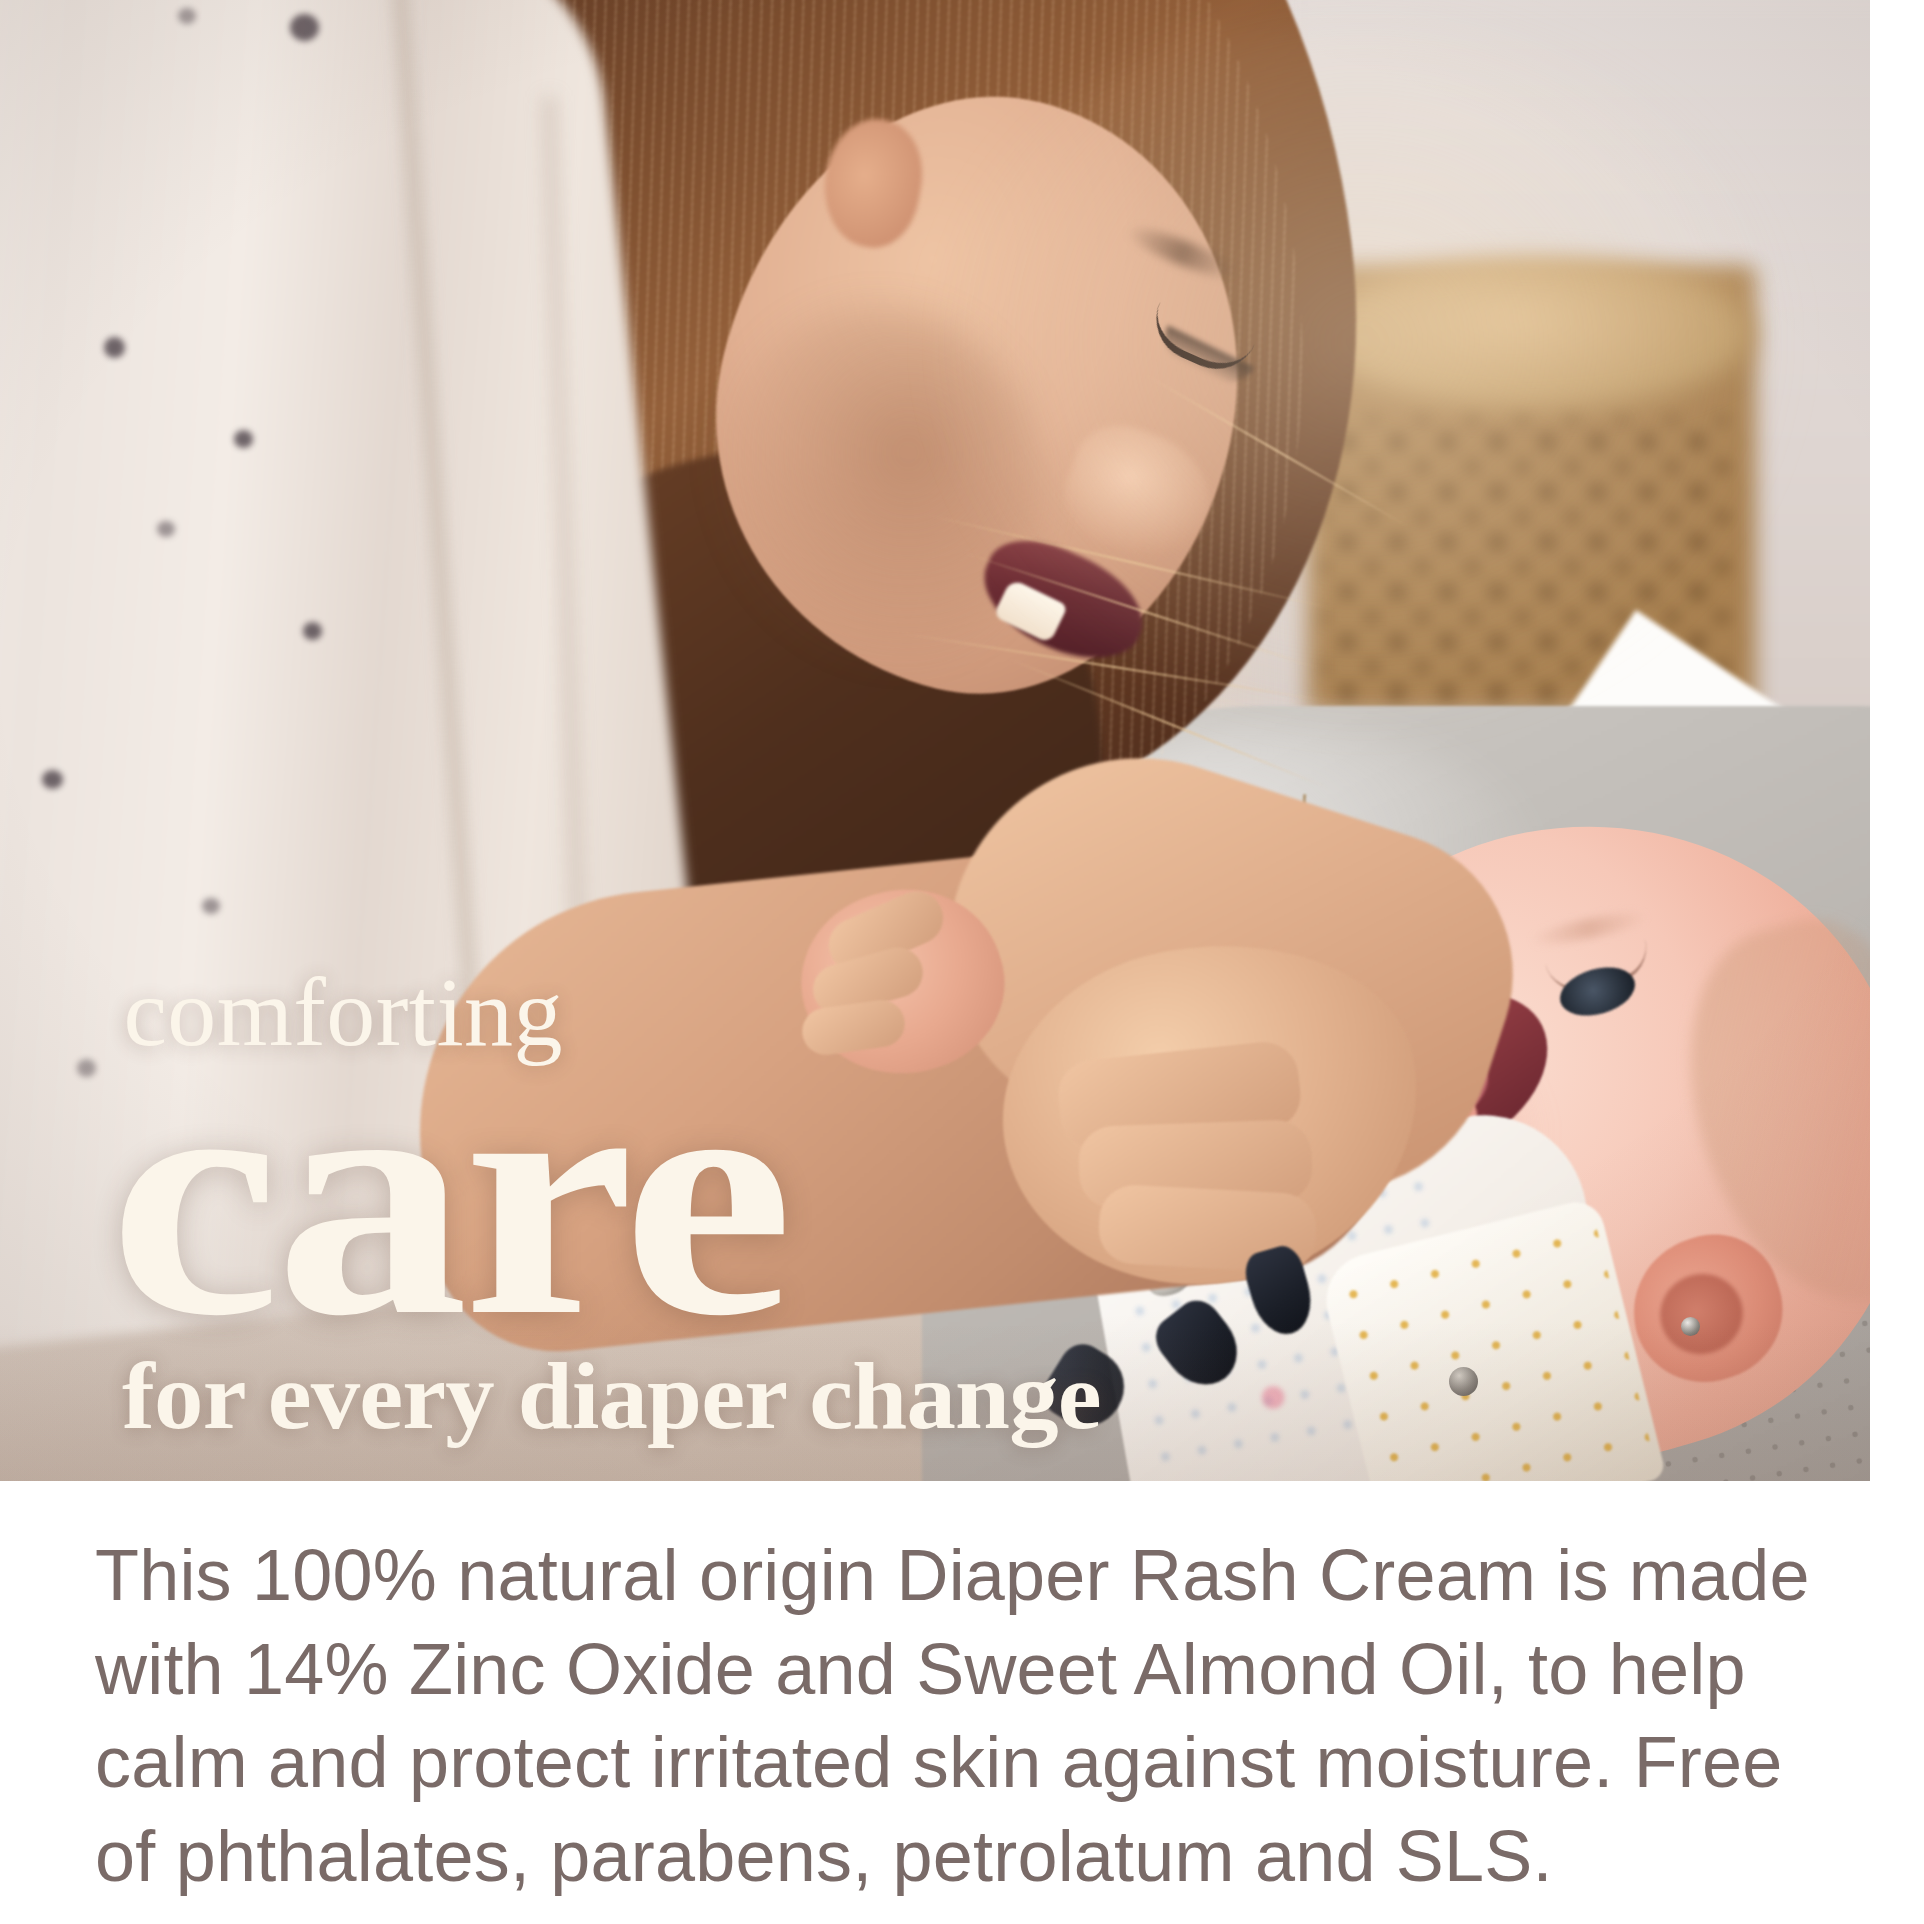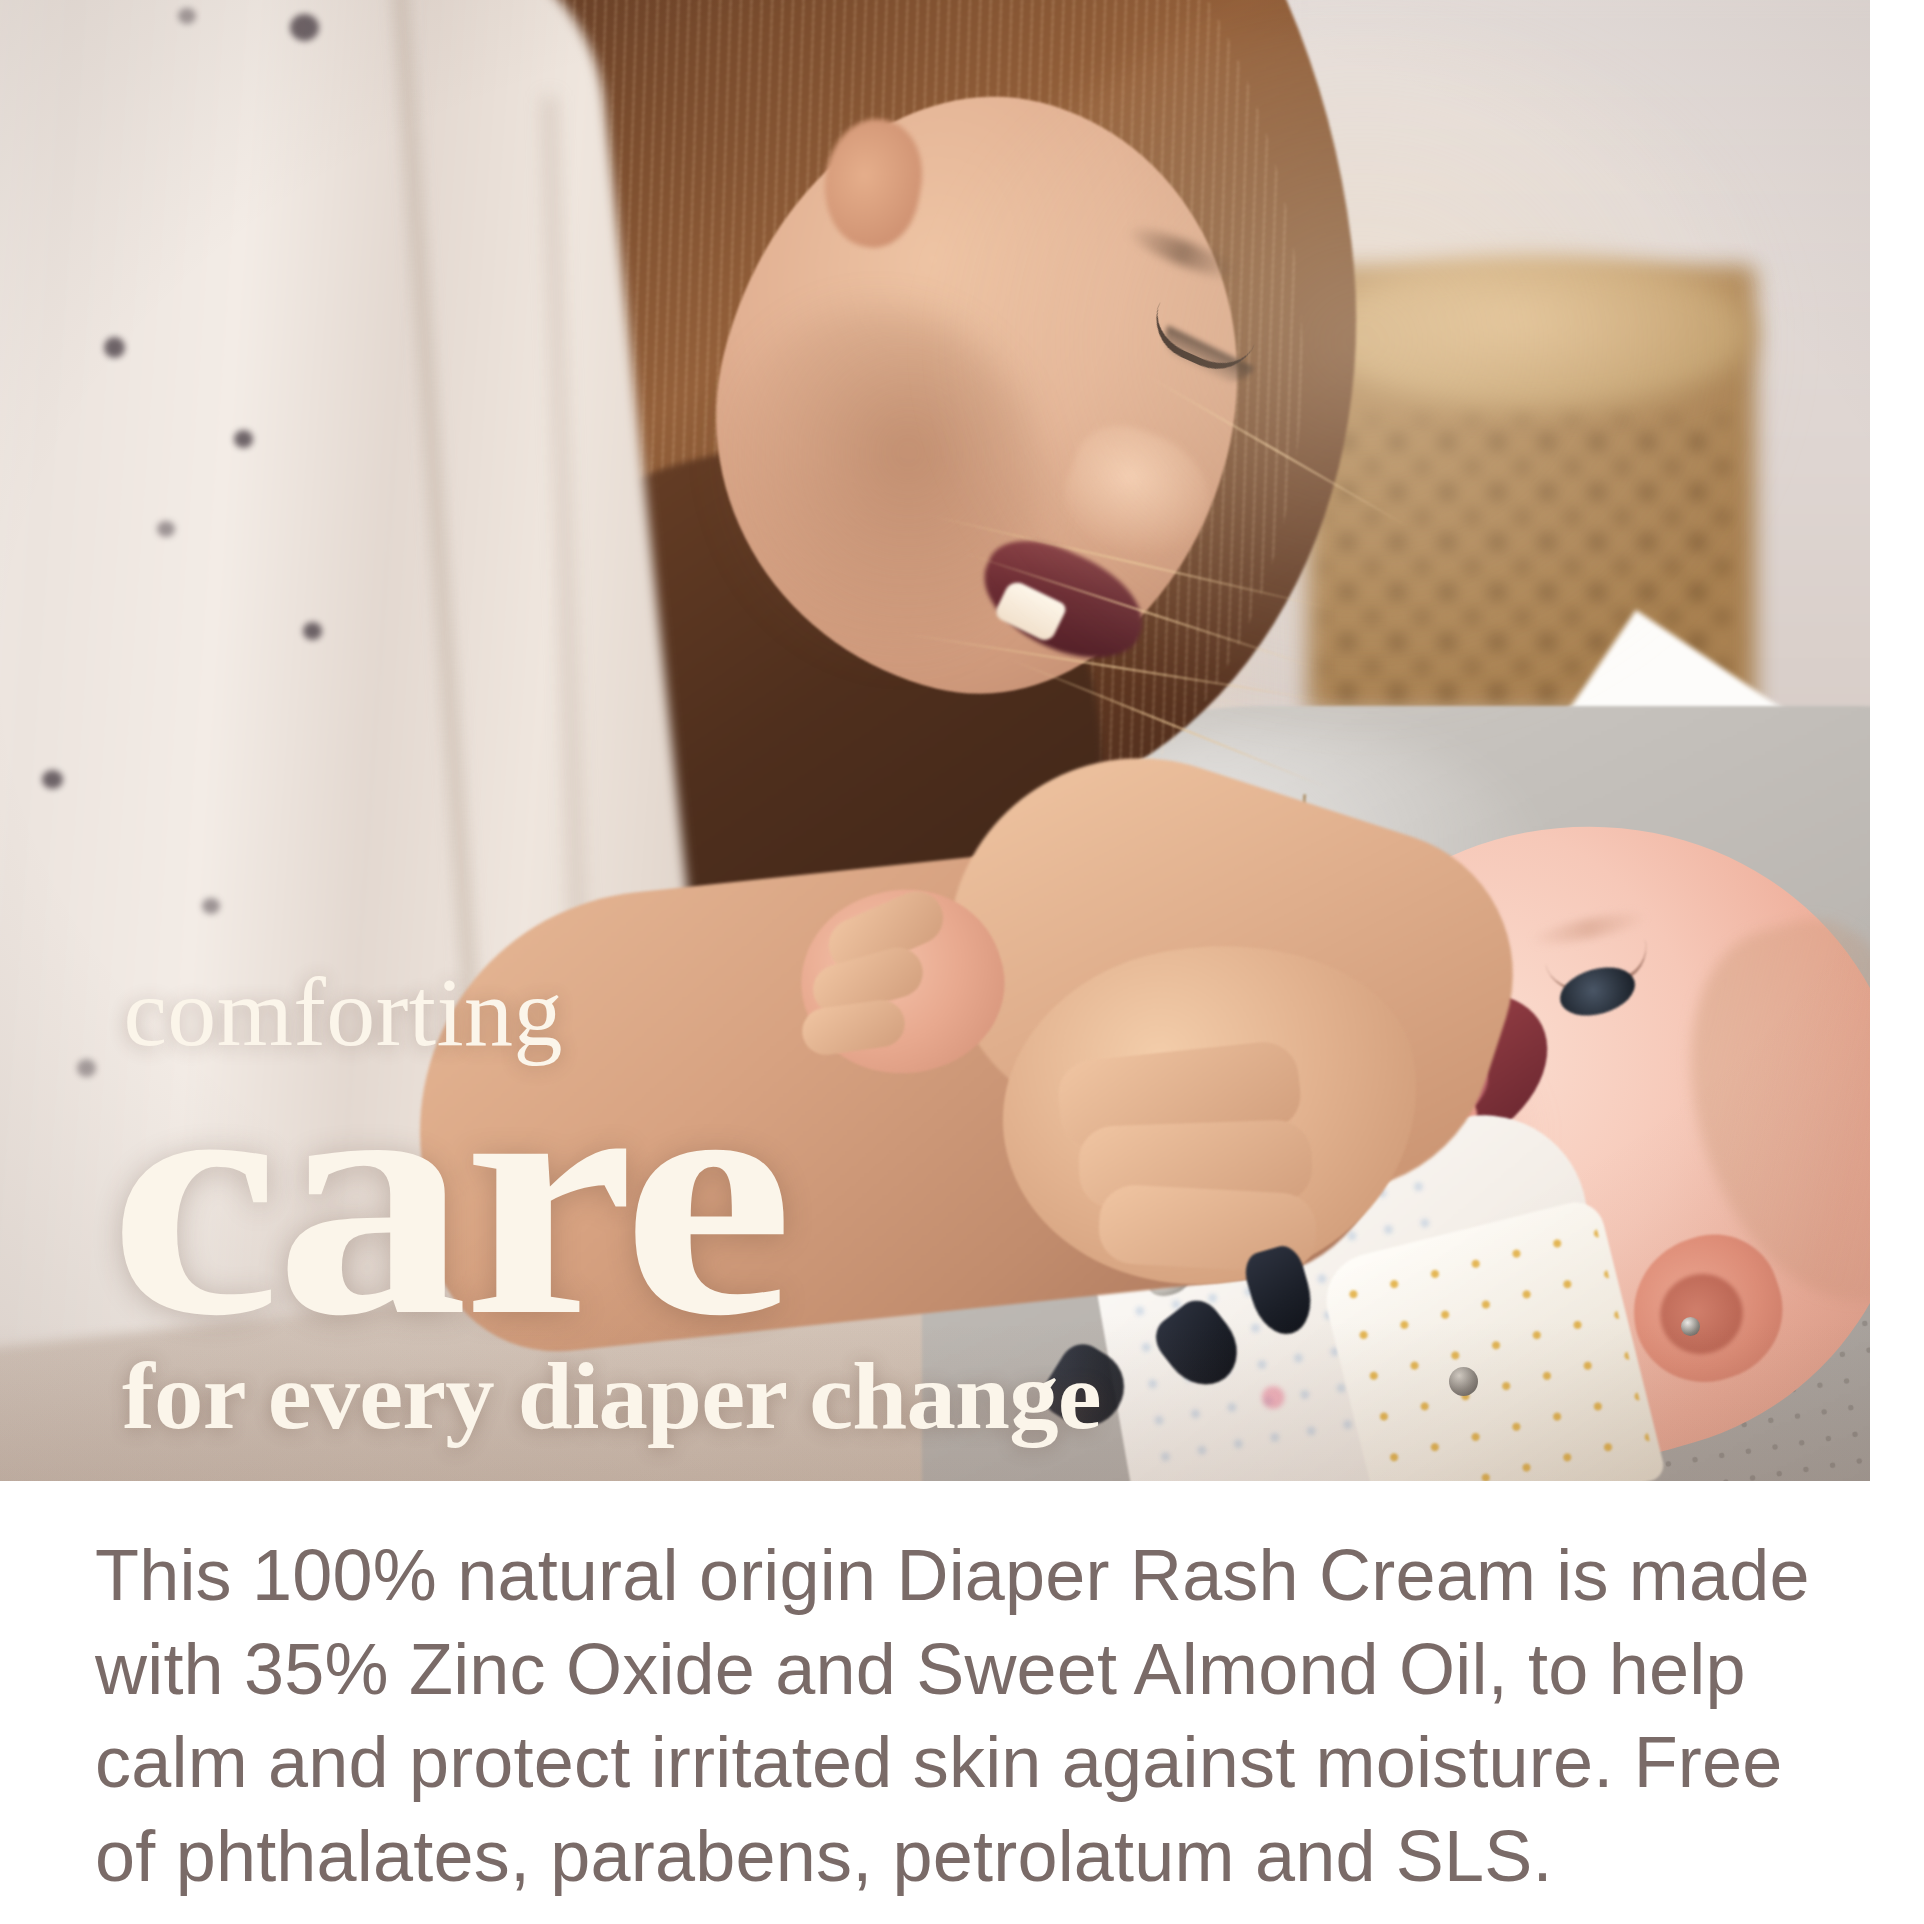--- a/index.html
+++ b/index.html
@@ -757,17 +757,17 @@
 
     <div class="headline">
       <div class="kicker">comforting</div>
       <div class="big-word">care</div>
       <div class="subline">for every diaper change</div>
     </div>
 
   </div>
 
   <div class="copy-panel">
-    <p class="copy-text">This 100% natural origin Diaper Rash Cream is made with 35% Zinc Oxide and Sweet Almond Oil, to help calm and protect irritated skin against moisture. Free of phthalates, parabens, petrolatum and SLS.</p>
+    <p class="copy-text">This 100% natural origin Diaper Rash Cream is made with 14% Zinc Oxide and Sweet Almond Oil, to help calm and protect irritated skin against moisture. Free of phthalates, parabens, petrolatum and SLS.</p>
   </div>
 
 </div>
 
 
 </body></html>

